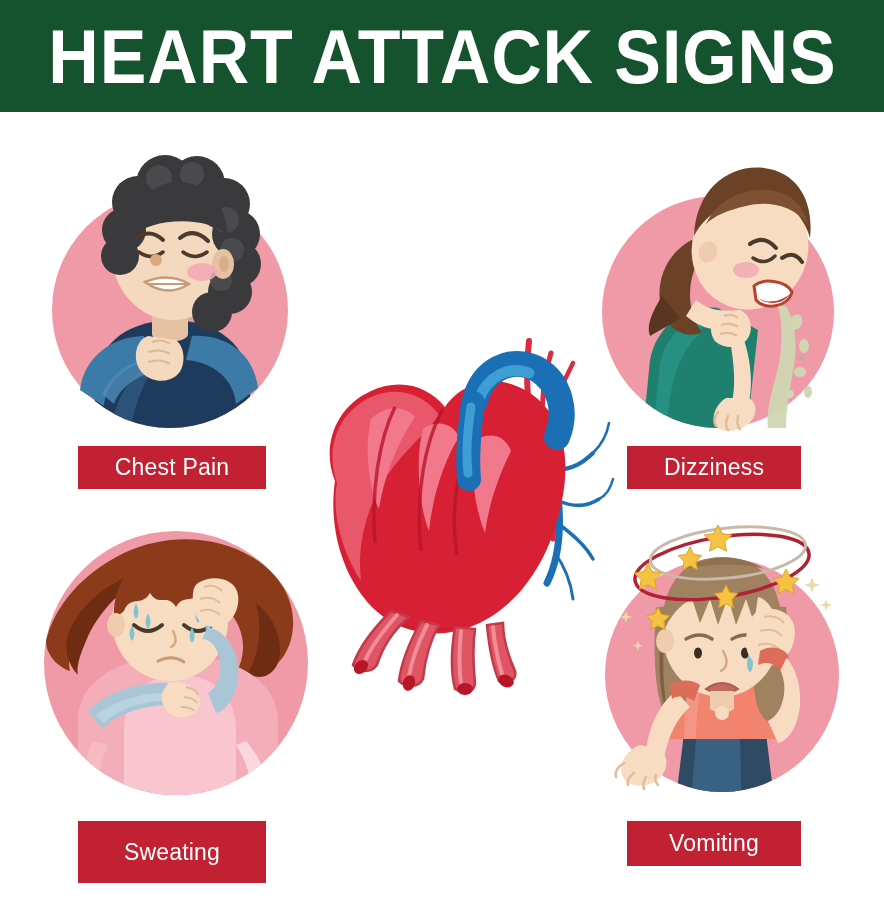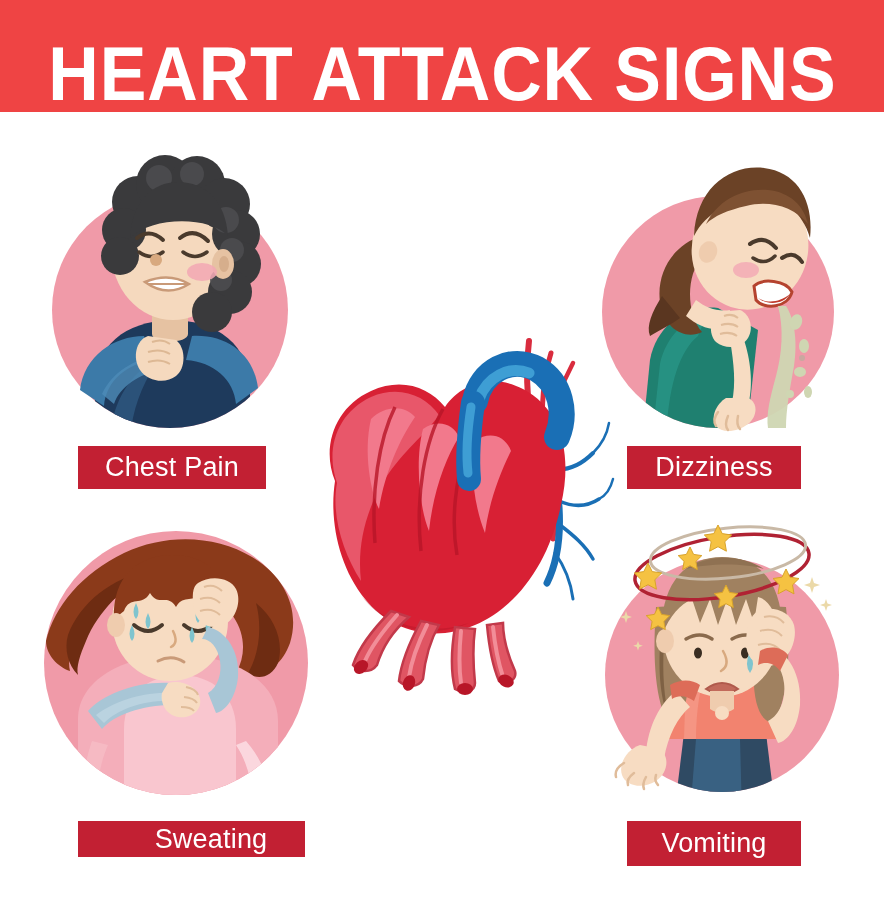--- a/index.html
+++ b/index.html
@@ -19,54 +19,54 @@
     overflow: hidden;
   }
 
   
   .header-banner {
     position: absolute;
     left: 0;
     top: 0;
     width: 884px;
     height: 112px;
-    background: #ef4444;
+    background: #14532d;
     display: flex;
-    align-items: flex-end;
+    align-items: center;
     justify-content: center;
   }
   .header-title {
     color: #ffffff;
     font-family: "Liberation Sans Narrow", "Liberation Sans", sans-serif;
     font-weight: bold;
     font-size: 76px;
     line-height: 76px;
     letter-spacing: 1px;
     transform: scaleX(0.92);
     white-space: nowrap;
     margin-top: 2px;
   }
 
   
   .label-chip {
     position: absolute;
     background: #C22033;
     color: #ffffff;
     font-family: "Liberation Sans", sans-serif;
-    font-size: 27px;
+    font-size: 23px;
     font-weight: normal;
     display: flex;
     align-items: center;
     justify-content: center;
     white-space: nowrap;
     letter-spacing: 0.2px;
   }
   .chip-chest   { left: 78px;  top: 446px; width: 188px; height: 43px; }
   .chip-vomit   { left: 627px; top: 446px; width: 174px; height: 43px; }
-  .chip-sweat   { left: 78px;  top: 821px; width: 188px; height: 36px; padding-left: 39px; }
+  .chip-sweat   { left: 78px;  top: 821px; width: 188px; height: 62px; }
   .chip-dizzy   { left: 627px; top: 821px; width: 174px; height: 45px; }
 
   
   .figure-panel {
     position: absolute;
   }
   .panel-chest  { left: 40px;  top: 140px; width: 260px; height: 300px; }
   .panel-vomit  { left: 590px; top: 140px; width: 260px; height: 300px; }
   .panel-sweat  { left: 40px;  top: 515px; width: 275px; height: 295px; }
   .panel-dizzy  { left: 590px; top: 495px; width: 265px; height: 320px; }

